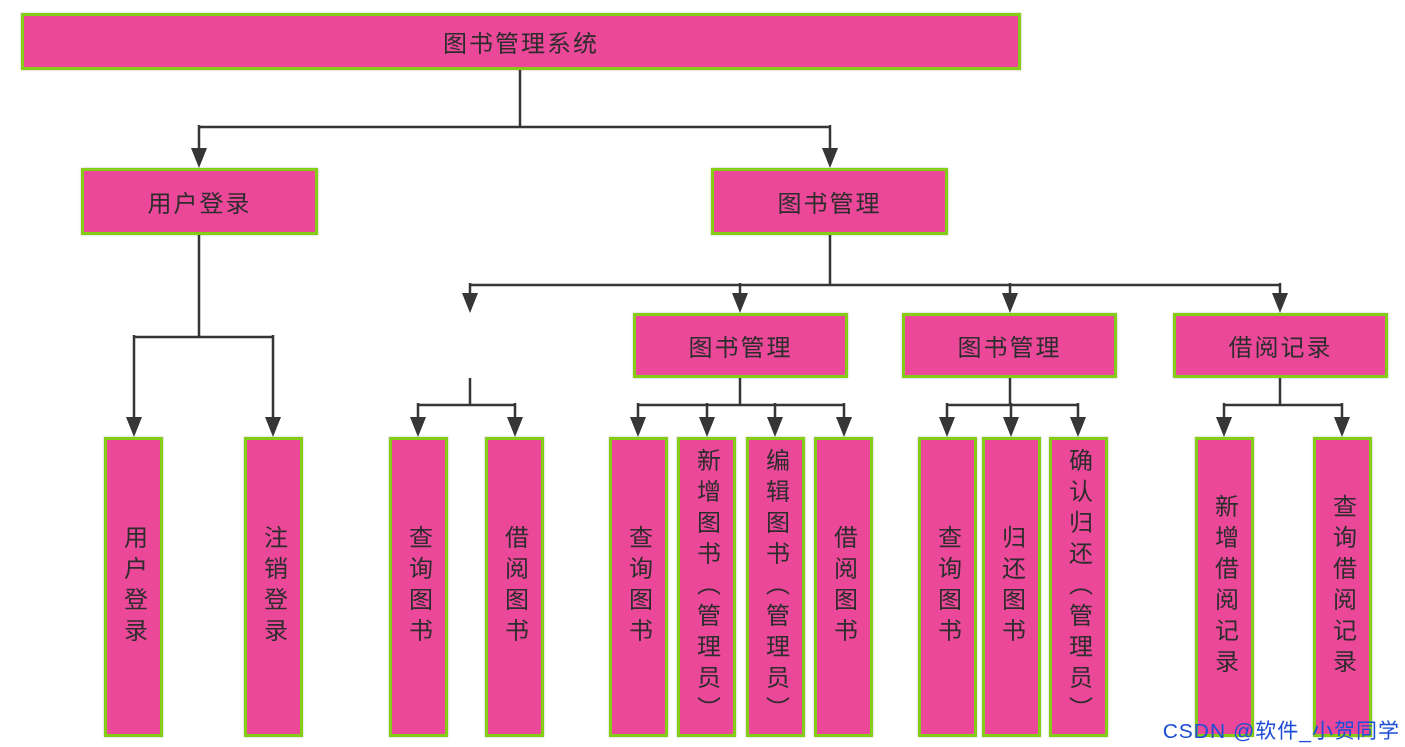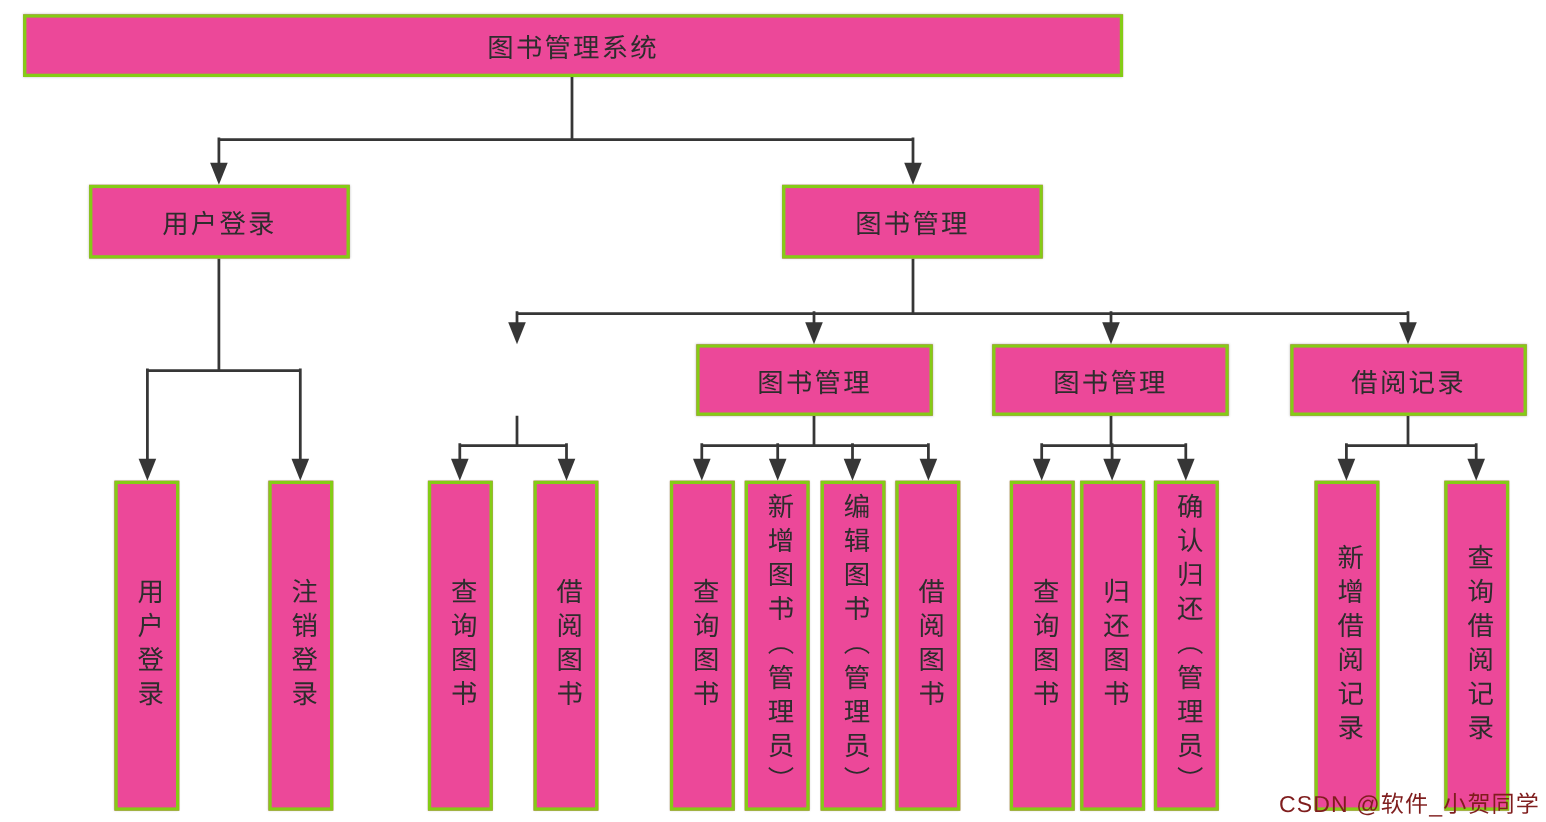--- a/index.html
+++ b/index.html
@@ -48,21 +48,21 @@
     letter-spacing: 7px;
     line-height: 1;
     white-space: nowrap;
   }
   .watermark {
     position: absolute;
     right: 5px;
     bottom: 3px;
     font-size: 21px;
     letter-spacing: 1px;
-    color: #7f1d1d;
+    color: #1d4ed8;
     z-index: 5;
   }
 </style>
 </head>
 <body>
 
 <div class="canvas">
 
   <svg class="connectors" viewBox="0 0 1405 747" xmlns="http://www.w3.org/2000/svg">
 

